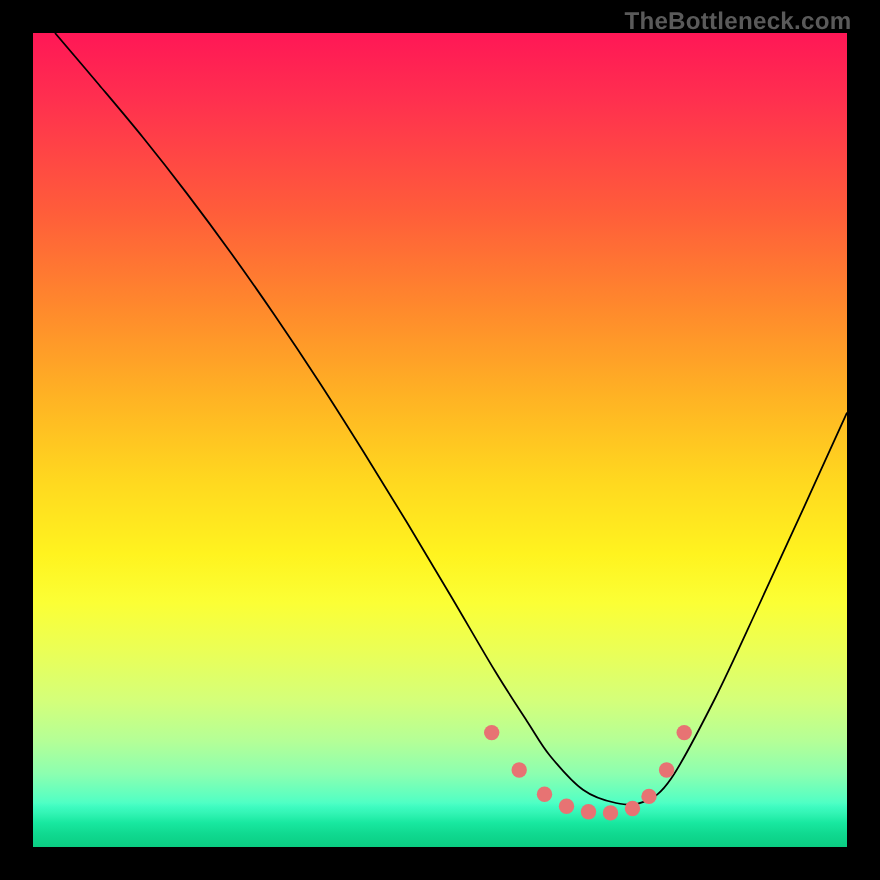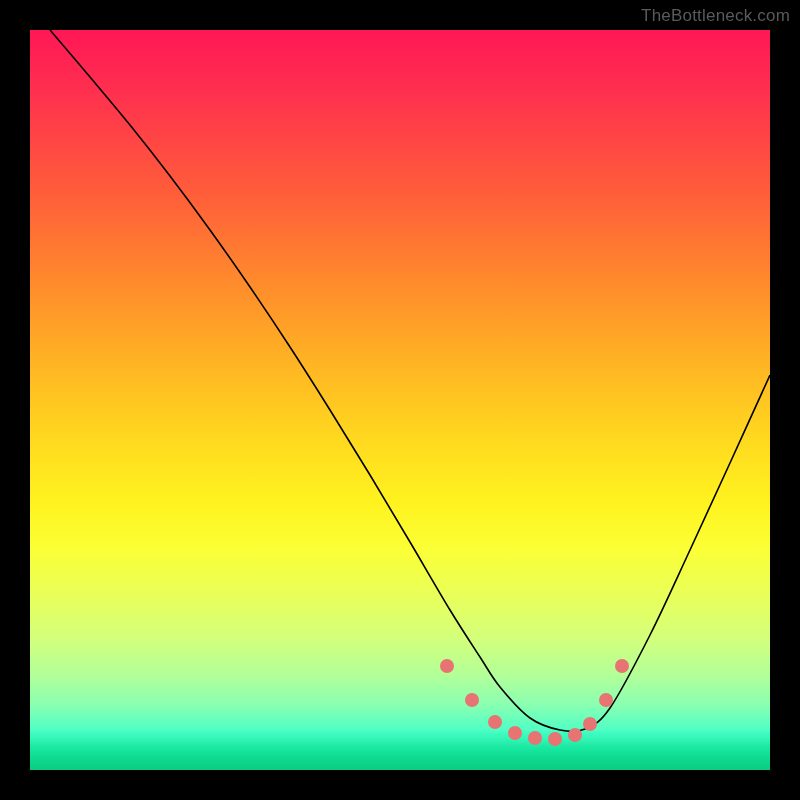--- a/index.html
+++ b/index.html
@@ -7,24 +7,24 @@
     padding: 0;
     width: 800px;
     height: 800px;
     background: #000;
     position: relative;
     font-family: Arial, Helvetica, sans-serif;
   }
   .watermark {
     position: absolute;
     top: 6px;
-    right: 10px;
+    right: 26px;
     color: #5a5a5a;
-    font-size: 17px;
-    font-weight: 400;
+    font-size: 22px;
+    font-weight: 700;
     letter-spacing: 0.2px;
     z-index: 5;
   }
   .frame {
     position: absolute;
     left: 30px;
     top: 30px;
     width: 740px;
     height: 740px;
     overflow: hidden;

